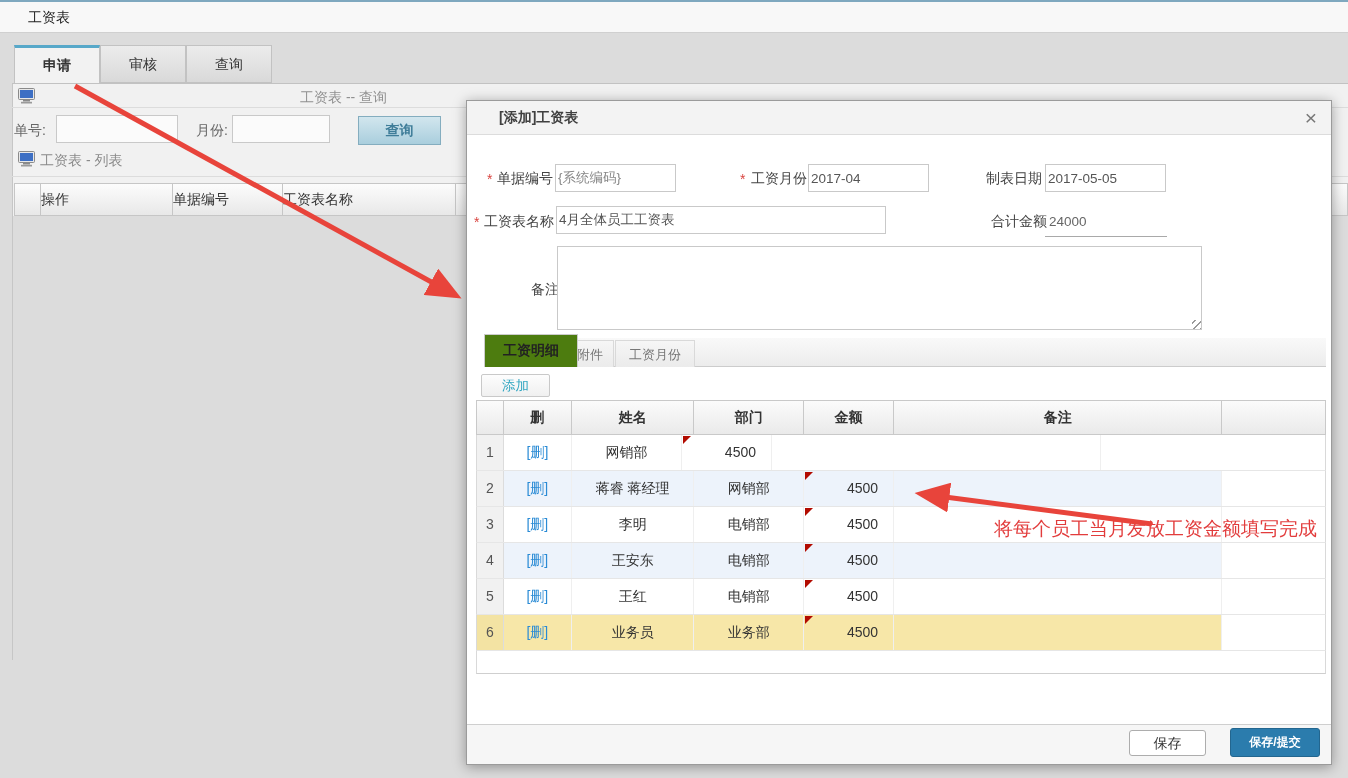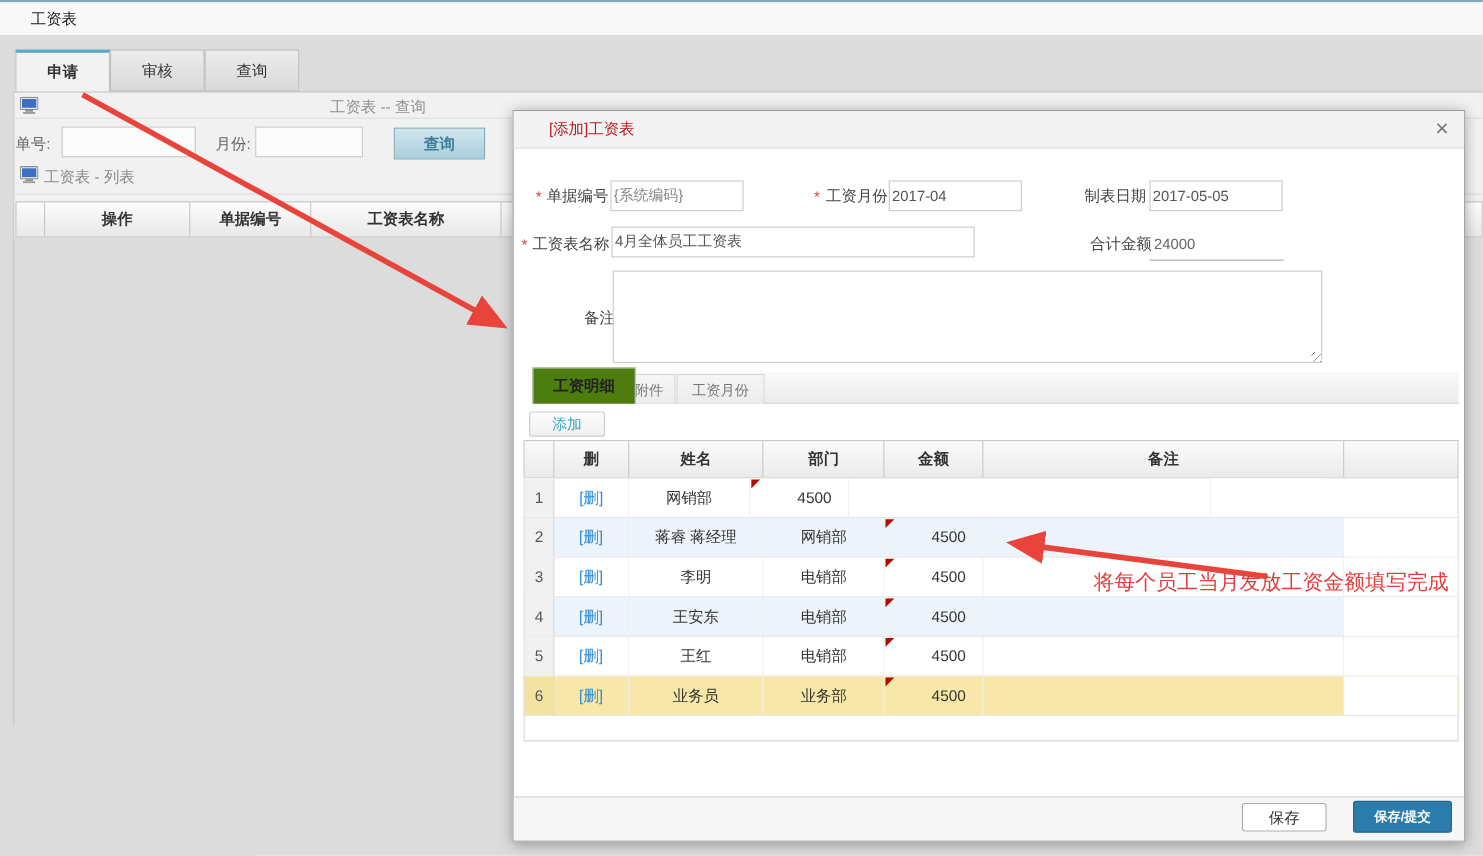--- a/index.html
+++ b/index.html
@@ -24,27 +24,27 @@
   .sec-title { left:300px; top:89px; font-size:14px; color:#909090; }
   .hline1 { left:12px; top:107px; width:1336px; height:1px; background:#dcdcdc; }
   .qlabel { font-size:14px; color:#666; }
   .qinput { background:#fbfbfb; border:1px solid #c9c9c9; height:28px; font-size:13px; padding:0 6px; color:#333; }
   .search-btn { left:358px; top:116px; width:83px; height:29px; background:linear-gradient(#d2e6ee,#a9cedd); border:1px solid #84adbf; color:#3f7d99; font-size:14px; font-weight:600; text-align:center; line-height:27px; cursor:pointer; }
   .hline2 { left:12px; top:176px; width:1336px; height:1px; background:#dcdcdc; }
   .list-title { left:40px; top:152px; font-size:14px; color:#8a8a8a; }
 
   
   .list-header { left:14px; top:183px; width:1334px; height:33px; display:flex; background:linear-gradient(#fcfcfc,#e8e8e8); border:1px solid #c6c6c6; }
-  .list-header .hc { border-right:1px solid #c6c6c6; height:100%; line-height:31px; text-align:center; font-size:14px; font-weight:bold; color:#333; }
+  .list-header .hc { border-right:1px solid #c6c6c6; height:100%; line-height:31px; text-align:left; font-size:14px; font-weight:normal; color:#333; }
   .lh0 { width:26px; } .lh1 { width:132px; } .lh2 { width:110px; } .lh3 { width:173px; } .lh4 { flex:1; border-right:none !important; }
 
   
   .modal { left:466px; top:100px; width:866px; height:665px; background:#fff; border:1px solid #9b9b9b; box-shadow:0 2px 12px rgba(0,0,0,.35); z-index:10; }
   .modal-header { position:absolute; left:0; top:0; width:100%; height:34px; background:#f3f3f3; border-bottom:1px solid #dcdcdc; }
-  .modal-title { position:absolute; left:32px; top:8px; font-size:14px; font-weight:400; color:#b91c1c; }
+  .modal-title { position:absolute; left:32px; top:8px; font-size:14px; font-weight:700; color:#404040; }
   .modal-close { position:absolute; right:14px; top:4px; font-size:21px; color:#777; cursor:pointer; line-height:26px; }
   .req { color:#d9433f; font-size:14px; }
   .flabel { font-size:14px; color:#444; }
   .finput { position:absolute; border:1px solid #c9c9c9; height:28px; font-size:13.5px; padding:0 2px; color:#555; background:#fff; }
   .fvalue-plain { font-size:13.5px; color:#666; }
   .underline { background:#a9a9a9; height:1px; }
   .fta { position:absolute; left:90px; top:145px; width:645px; height:84px; border:1px solid #c9c9c9; resize:none; font-size:13px; font-family:inherit; color:#333; padding:4px 6px; }
   .ta-grip { left:725px; top:219px; width:9px; height:9px; background:repeating-linear-gradient(135deg,transparent 0 2px,#999 2px 3px,transparent 3px 5px); }
 
   

